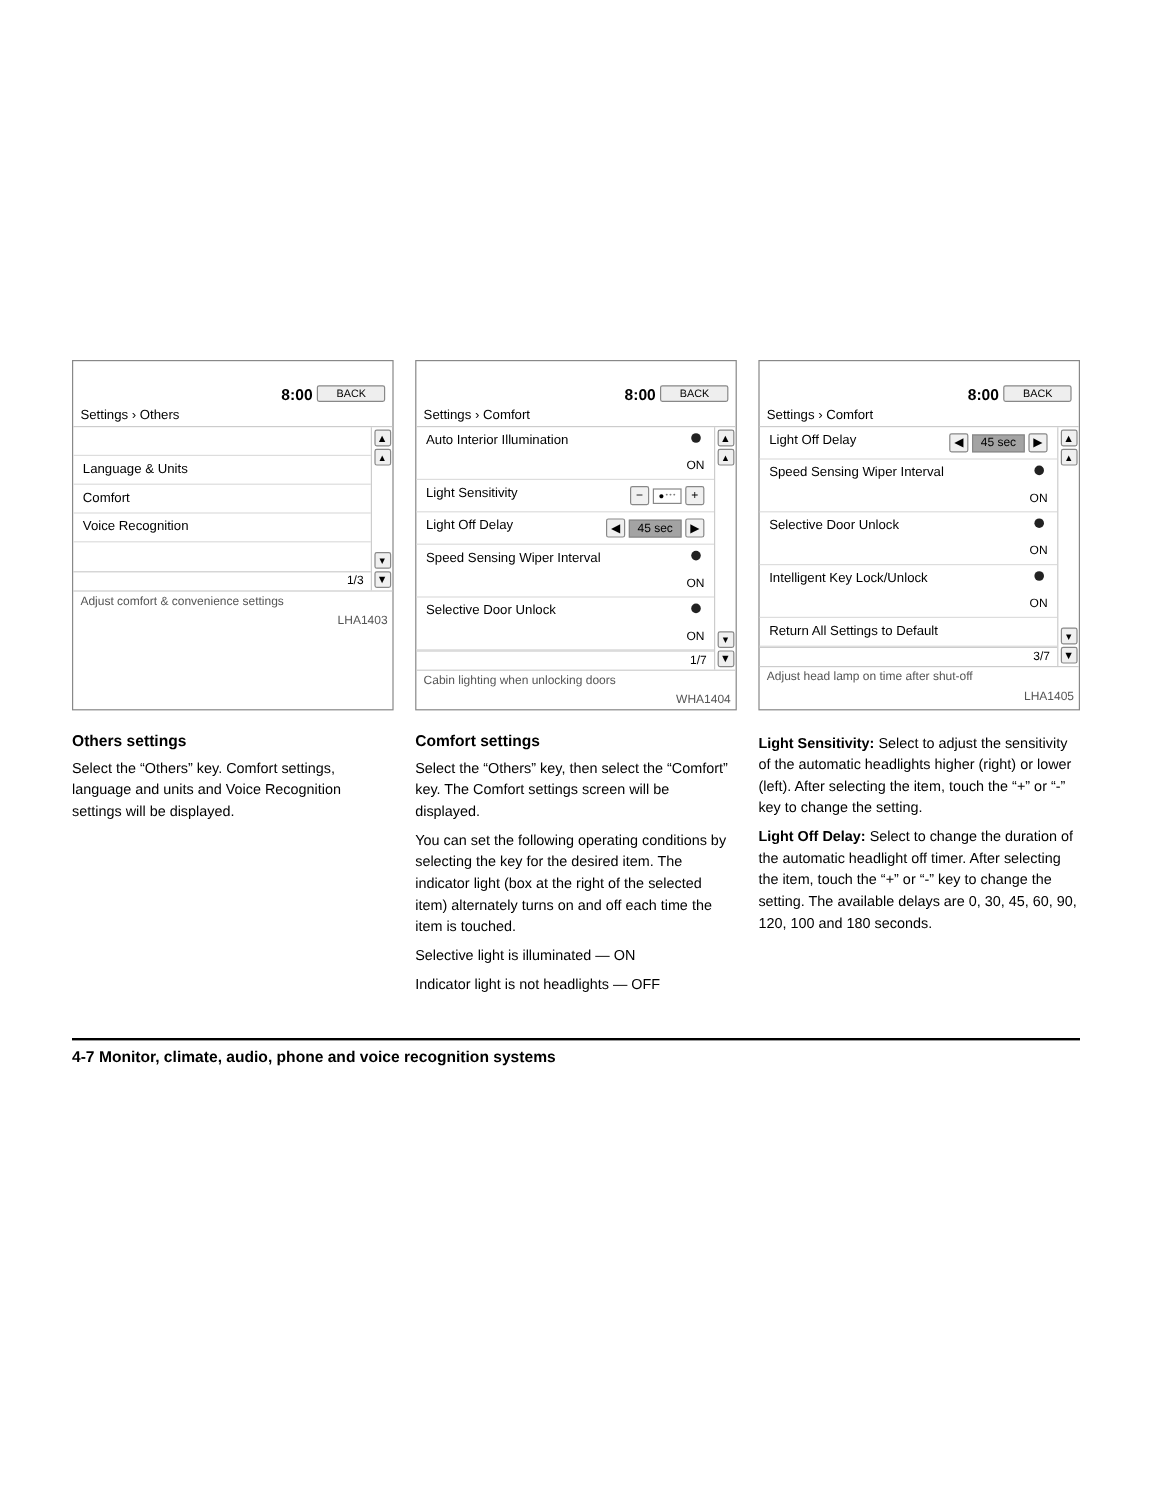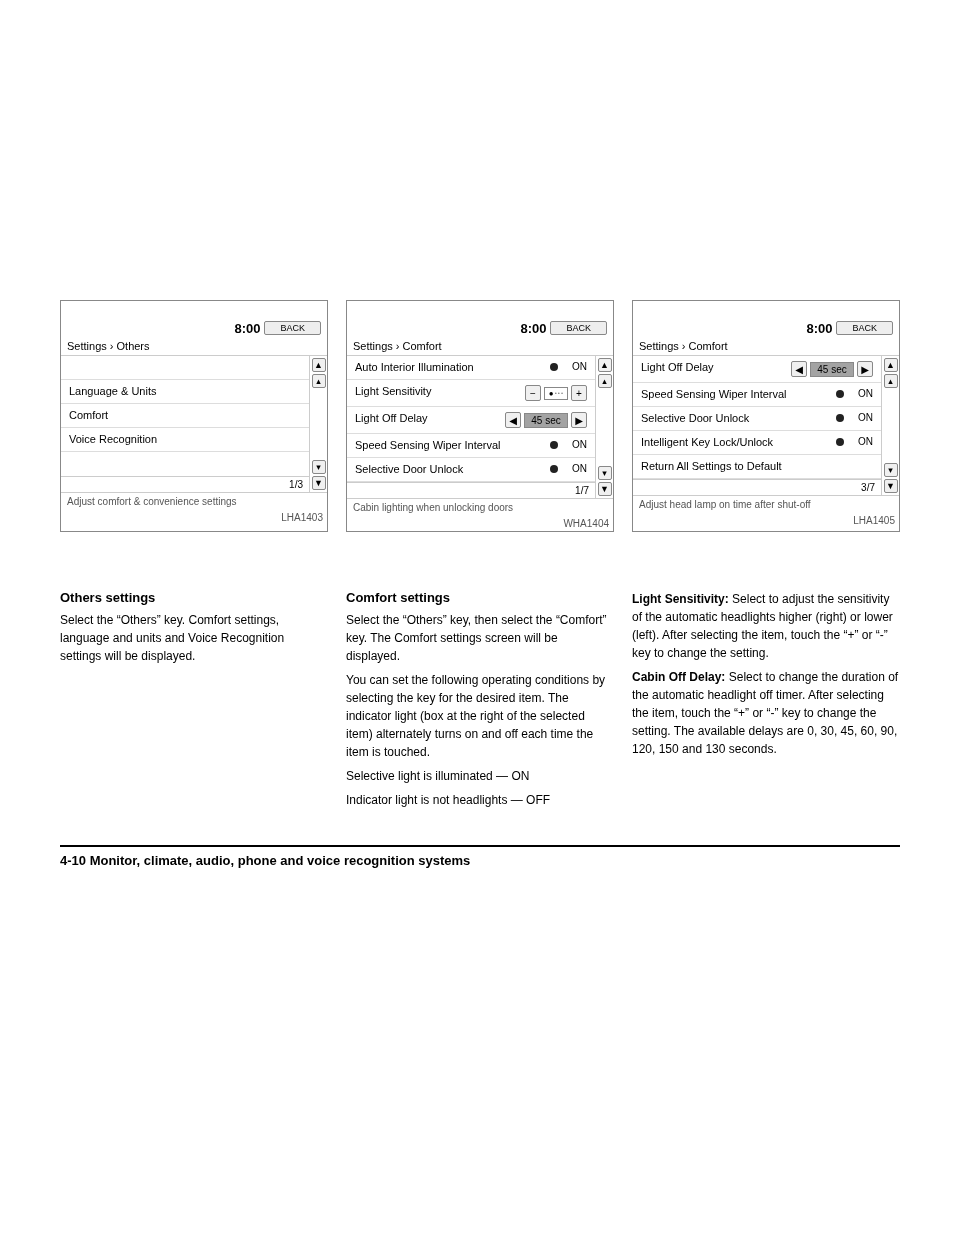--- a/index.html
+++ b/index.html
@@ -104,20 +104,21 @@
 
     .list-item-label {
       font-size: 11px;
     }
 
     .on-indicator {
       display: flex;
       align-items: center;
       gap: 14px;
       font-size: 10px;
+      flex-direction: column;
     }
 
     .dot-on {
       width: 8px;
       height: 8px;
       border-radius: 50%;
       background: #222;
       display: inline-block;
     }
 
@@ -191,21 +192,20 @@
 
     
     .text-sections {
       display: flex;
       gap: 18px;
       margin-top: 0;
     }
 
     .text-col {
       flex: 1;
-      margin-top: 40px;
     }
 
     .section-title {
       font-size: 13px;
       font-weight: bold;
       margin-bottom: 6px;
     }
 
     .section-title-bold {
       font-weight: bold;
@@ -424,24 +424,24 @@
       <p class="body-text">Selective light is illuminated — ON</p>
       <p class="body-text">Indicator light is not headlights — OFF</p>
     </div>
 
     <div class="text-col">
       <p class="body-text">
         <strong>Light Sensitivity:</strong>
         <span> Select to adjust the sensitivity of the automatic headlights higher (right) or lower (left). After selecting the item, touch the “+” or “-” key to change the setting.</span>
       </p>
       <p class="body-text">
-        <strong>Cabin Off Delay:</strong>
-        <span> Select to change the duration of the automatic headlight off timer. After selecting the item, touch the “+” or “-” key to change the setting. The available delays are 0, 30, 45, 60, 90, 120, 150 and 130 seconds.</span>
+        <strong>Light Off Delay:</strong>
+        <span> Select to change the duration of the automatic headlight off timer. After selecting the item, touch the “+” or “-” key to change the setting. The available delays are 0, 30, 45, 60, 90, 120, 100 and 180 seconds.</span>
       </p>
     </div>
 
   </div>
 
   <div class="bottom-bar">
-    <span class="bottom-bar-text">4-10   Monitor, climate, audio, phone and voice recognition systems</span>
+    <span class="bottom-bar-text">4-7   Monitor, climate, audio, phone and voice recognition systems</span>
   </div>
 
 </div>
 
 </body></html>

